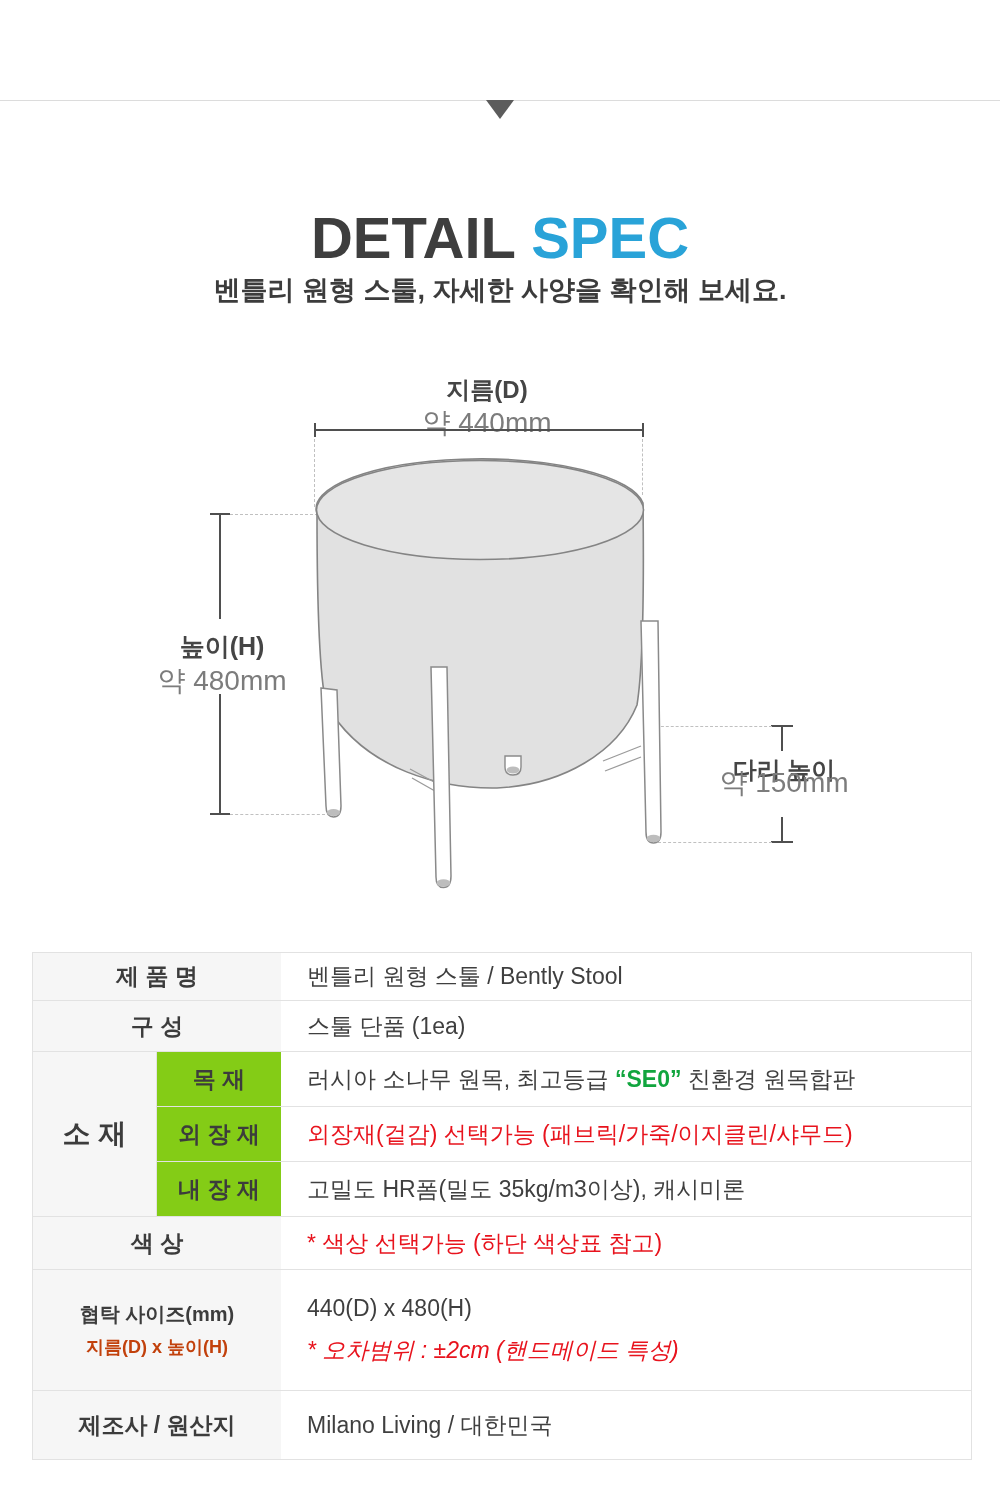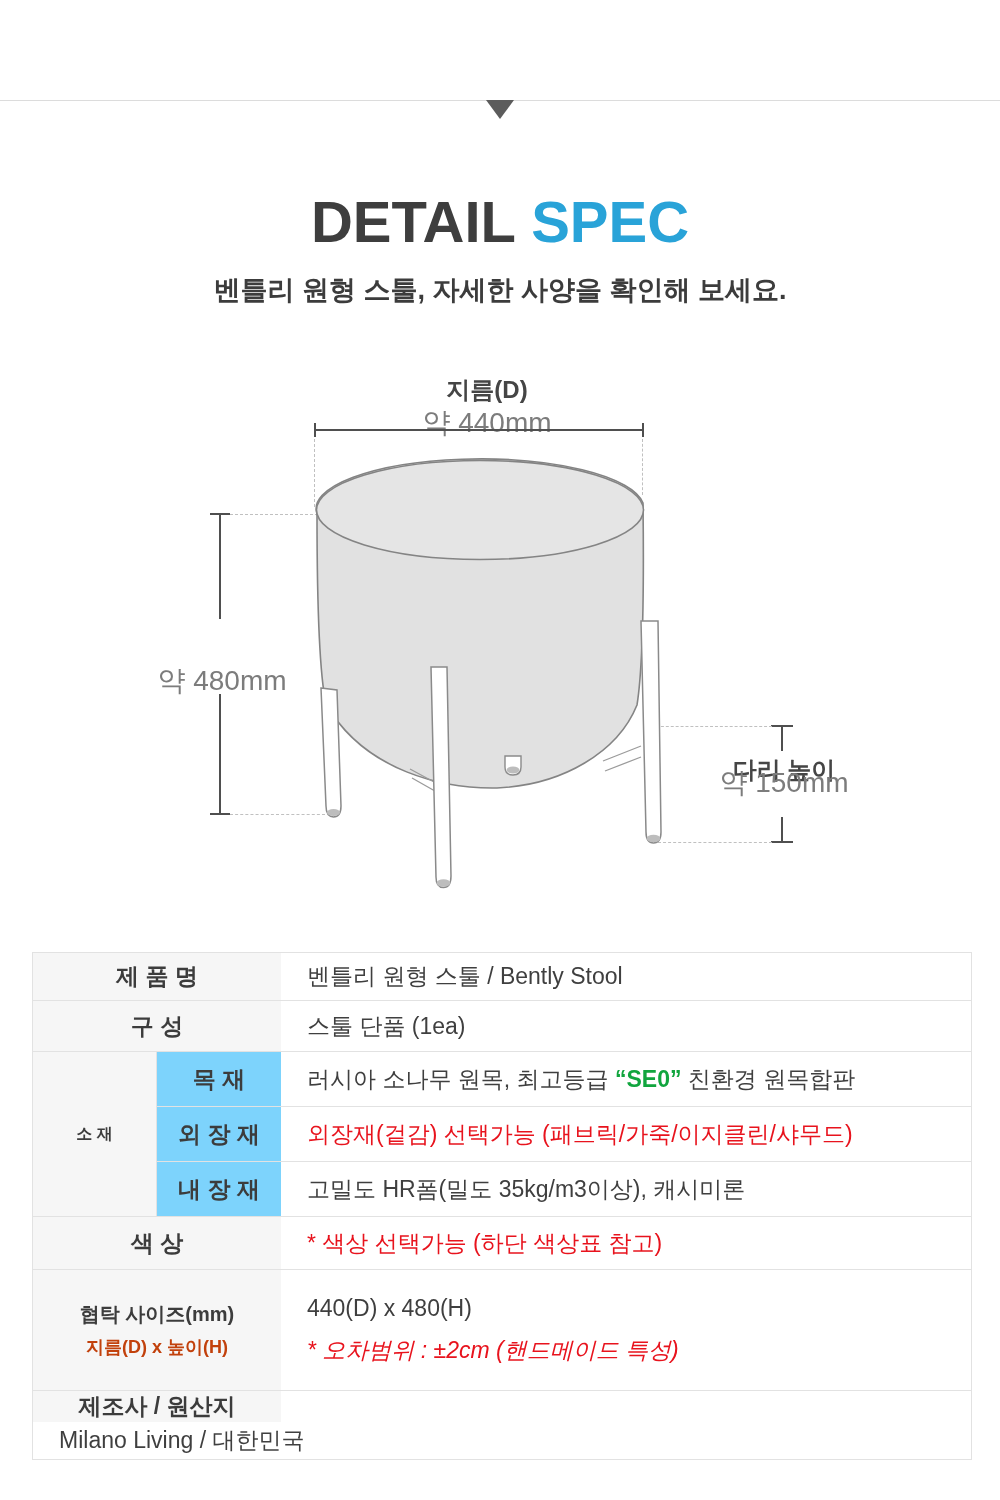--- a/index.html
+++ b/index.html
@@ -5,45 +5,45 @@
   html,body{margin:0;padding:0;background:#fff;}
   #canvas{
     position:relative;width:1000px;height:1500px;background:#ffffff;overflow:hidden;
     font-family:"Liberation Sans","DejaVu Sans",sans-serif;
   }
   .abs{position:absolute;}
   
   .divider{top:100px;left:0;width:1000px;height:1px;background:#dcdcdc;}
   .tri{top:100px;left:486px;width:0;height:0;border-left:14px solid transparent;border-right:14px solid transparent;border-top:19px solid #5c5c5c;}
   
-  .title{top:188px;left:0;width:1000px;text-align:center;font-size:58px;font-weight:800;letter-spacing:0;color:#3e3e3e;}
+  .title{top:204px;left:0;width:1000px;text-align:center;font-size:58px;font-weight:800;letter-spacing:0;color:#3e3e3e;}
   .title .accent{color:#29a3d8;}
   .subtitle{top:272px;left:0;width:1000px;text-align:center;font-size:27px;font-weight:700;color:#3c3c3c;}
   
   .dim-label{font-size:24px;font-weight:700;color:#454545;text-align:center;width:400px;}
   .dim-value{font-size:28px;font-weight:400;color:#7c7c7c;text-align:center;width:400px;}
   .dim-label.narrow,.dim-value.narrow{width:200px;}
   .hline{height:2px;background:#4f4f4f;}
   .vline{width:2px;background:#4f4f4f;}
   .dash-v{border-left:1px dashed #c0c0c0;width:0;}
   .dash-h{border-top:1px dashed #c0c0c0;height:0;}
   
   .spec-table{left:32px;top:952px;width:938px;border:1px solid #e2e2e2;background:#fff;}
   .trow{display:flex;border-bottom:1px solid #e2e2e2;box-sizing:border-box;}
-  .trow:last-child{border-bottom:none;flex-direction:column;}
+  .trow:last-child{border-bottom:none;}
   .lcell{width:248px;background:#f6f6f6;display:flex;flex-direction:column;align-items:center;justify-content:center;
          font-size:23px;font-weight:700;color:#3c3c3c;flex-shrink:0;}
   .vcell{flex:1;display:flex;flex-direction:column;justify-content:center;padding-left:26px;font-size:23px;color:#3f3f3f;}
   .h48{height:48px;} .h51{height:51px;} .h53{height:53px;} .h121{height:121px;} .h68{height:68px;}
   .group-label{width:123px;background:#f6f6f6;border-right:1px solid #e2e2e2;display:flex;align-items:center;justify-content:center;
-         font-size:16px;font-weight:700;color:#3c3c3c;flex-shrink:0;}
+         font-size:28px;font-weight:700;color:#3c3c3c;flex-shrink:0;}
   .subrows{flex:1;display:flex;flex-direction:column;}
   .subrow{display:flex;height:54px;border-bottom:1px solid #e2e2e2;}
   .subrow:last-child{border-bottom:none;}
-  .sublcell{width:124px;background:#7dd3fc;display:flex;align-items:center;justify-content:center;
+  .sublcell{width:124px;background:#84cc16;display:flex;align-items:center;justify-content:center;
          font-size:23px;font-weight:700;color:#3c3c3c;flex-shrink:0;}
   .red{color:#e8131d;}
   .green{color:#11a53e;font-weight:700;}
   .size-sub{font-size:18px;font-weight:600;margin-top:7px;color:#c2410c;}
   .note-line{margin-top:13px;font-style:italic;}
 </style>
 </head>
 <body>
 
 <div id="canvas">
@@ -63,20 +63,21 @@
   <div class="abs hline" style="top:429px;left:315px;width:328px;"></div>
   <div class="abs vline" style="top:423px;left:314px;height:14px;"></div>
   <div class="abs vline" style="top:423px;left:642px;height:14px;"></div>
   <div class="abs dash-v" style="top:439px;left:314px;height:68px;"></div>
   <div class="abs dash-v" style="top:439px;left:642px;height:56px;"></div>
 
   <div class="abs hline" style="top:513px;left:210px;width:20px;"></div>
   <div class="abs hline" style="top:813px;left:210px;width:20px;"></div>
   <div class="abs vline" style="top:515px;left:219px;height:104px;"></div>
   <div class="abs vline" style="top:694px;left:219px;height:120px;"></div>
+  <div class="abs dim-label narrow" style="top:630px;left:122px;font-size:25px;">높이(H)</div>
   <div class="abs dim-value narrow" style="top:662px;left:122px;">약 480mm</div>
   <div class="abs dash-h" style="top:514px;left:230px;width:88px;"></div>
   <div class="abs dash-h" style="top:814px;left:230px;width:95px;"></div>
 
   <div class="abs hline" style="top:725px;left:771px;width:22px;"></div>
   <div class="abs hline" style="top:841px;left:771px;width:22px;"></div>
   <div class="abs vline" style="top:727px;left:781px;height:24px;"></div>
   <div class="abs vline" style="top:817px;left:781px;height:24px;"></div>
   <div class="abs dim-label narrow" style="top:754px;left:684px;">다리 높이</div>
   <div class="abs dim-value narrow" style="top:764px;left:684px;">약 150mm</div>

